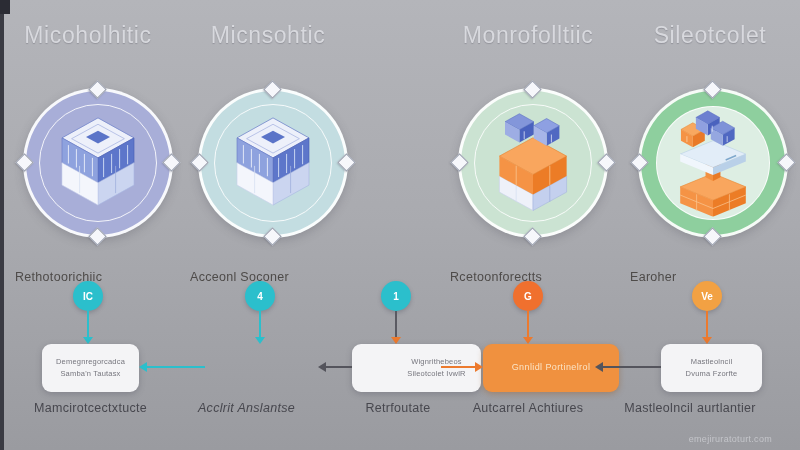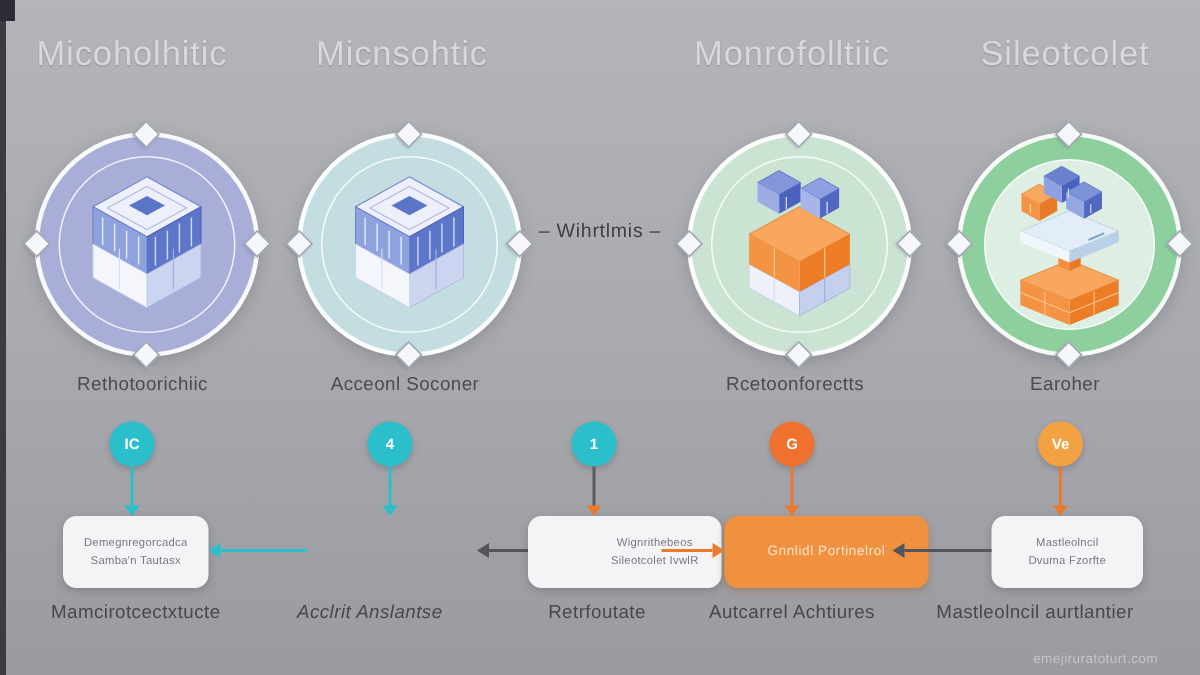--- a/index.html
+++ b/index.html
@@ -13,21 +13,21 @@
   .arch-circle{position:absolute;width:144px;height:144px;border-radius:50%;
     border:3px solid rgba(255,255,255,.92);box-shadow:0 3px 10px rgba(70,70,85,.25);}
   .inner-ring{position:absolute;inset:13px;border:1.6px solid rgba(255,255,255,.85);border-radius:50%;}
   .c4-core{position:absolute;inset:15px;border-radius:50%;background:#ddeee3;border:1.6px solid rgba(255,255,255,.85);}
   .diamond{position:absolute;width:11px;height:11px;background:#f6f7fb;border:1px solid #9aa0ae;
     transform:rotate(45deg);box-shadow:0 1px 2px rgba(80,80,95,.3);}
   .dN{left:65px;top:-8px;} .dS{left:65px;bottom:-8px;} .dW{left:-8px;top:65px;} .dE{right:-8px;top:65px;}
   .cube{position:absolute;left:50%;top:50%;transform:translate(-50%,-52%);}
   .mid-label{position:absolute;left:335px;top:146px;width:130px;text-align:center;
     font-size:13px;color:#3e3f45;letter-spacing:.5px;}
-  .circ-label{position:absolute;top:249px;height:16px;text-align:center;font-size:12.5px;color:#4e4b49;letter-spacing:.3px;}
+  .circ-label{position:absolute;top:270px;height:16px;font-size:12.5px;color:#4e4b49;letter-spacing:.3px;}
   .badge{position:absolute;top:281px;width:30px;height:30px;border-radius:50%;color:#fff;
     font-size:10px;font-weight:bold;display:flex;align-items:center;justify-content:center;
     box-shadow:0 2px 4px rgba(70,70,85,.3);}
   .badge.teal{background:#2bbfcc;} .badge.orange{background:#f0702e;} .badge.orange-light{background:#f2a143;}
   .vline{position:absolute;top:311px;width:2px;height:28px;}
   .vline.teal{background:#2bbfcc;} .vline.gray{background:#5a5a62;} .vline.orange{background:#ec7a2e;}
   .vhead{position:absolute;top:337px;width:0;height:0;border-left:5px solid transparent;border-right:5px solid transparent;}
   .vhead.teal{border-top:7px solid #2bbfcc;} .vhead.orange{border-top:7px solid #ec7a2e;}
   .fbox{position:absolute;top:344px;height:48px;border-radius:9px;background:#f4f4f6;
     box-shadow:0 2px 6px rgba(60,60,75,.28);display:flex;flex-direction:column;
@@ -102,21 +102,20 @@
       <line x1="28" y1="45" x2="28" y2="68" stroke="#e4e9f8" stroke-width="1.2"></line>
       <line x1="38" y1="51" x2="38" y2="74" stroke="#e4e9f8" stroke-width="1.2"></line>
       <line x1="48" y1="56" x2="48" y2="79" stroke="#e4e9f8" stroke-width="1.2"></line>
       <polygon points="55,87 100,62 100,90 55,115" fill="#cbd5f0" stroke="#aab8e2" stroke-width="0.8"></polygon>
       <polygon points="10,62 55,87 55,115 10,90" fill="#f4f6fc" stroke="#c9d2ec" stroke-width="0.8"></polygon>
       <line x1="77" y1="66" x2="77" y2="100" stroke="#9fb0dc" stroke-width="1"></line>
       <line x1="32" y1="66" x2="32" y2="100" stroke="#d8dff2" stroke-width="1"></line>
     </svg>
   </div>
 
-  <div class="mid-label">– Wihrtlmis –</div>
 
   <div class="arch-circle" style="left:458px;top:88px;background:#cbe3d2;">
     <span class="diamond dN"></span>
     <span class="diamond dS"></span>
     <span class="diamond dW"></span>
     <span class="diamond dE"></span>
     <div class="inner-ring"></div>
     <svg class="cube" viewBox="0 0 110 130" width="88" height="104">
       <polygon points="13,84 55,107 55,127 13,104" fill="#eef1f9" stroke="#c9d2ec" stroke-width="0.8"></polygon>
       <polygon points="55,107 97,84 97,104 55,127" fill="#c4d0ee" stroke="#a8b6e0" stroke-width="0.8"></polygon>

